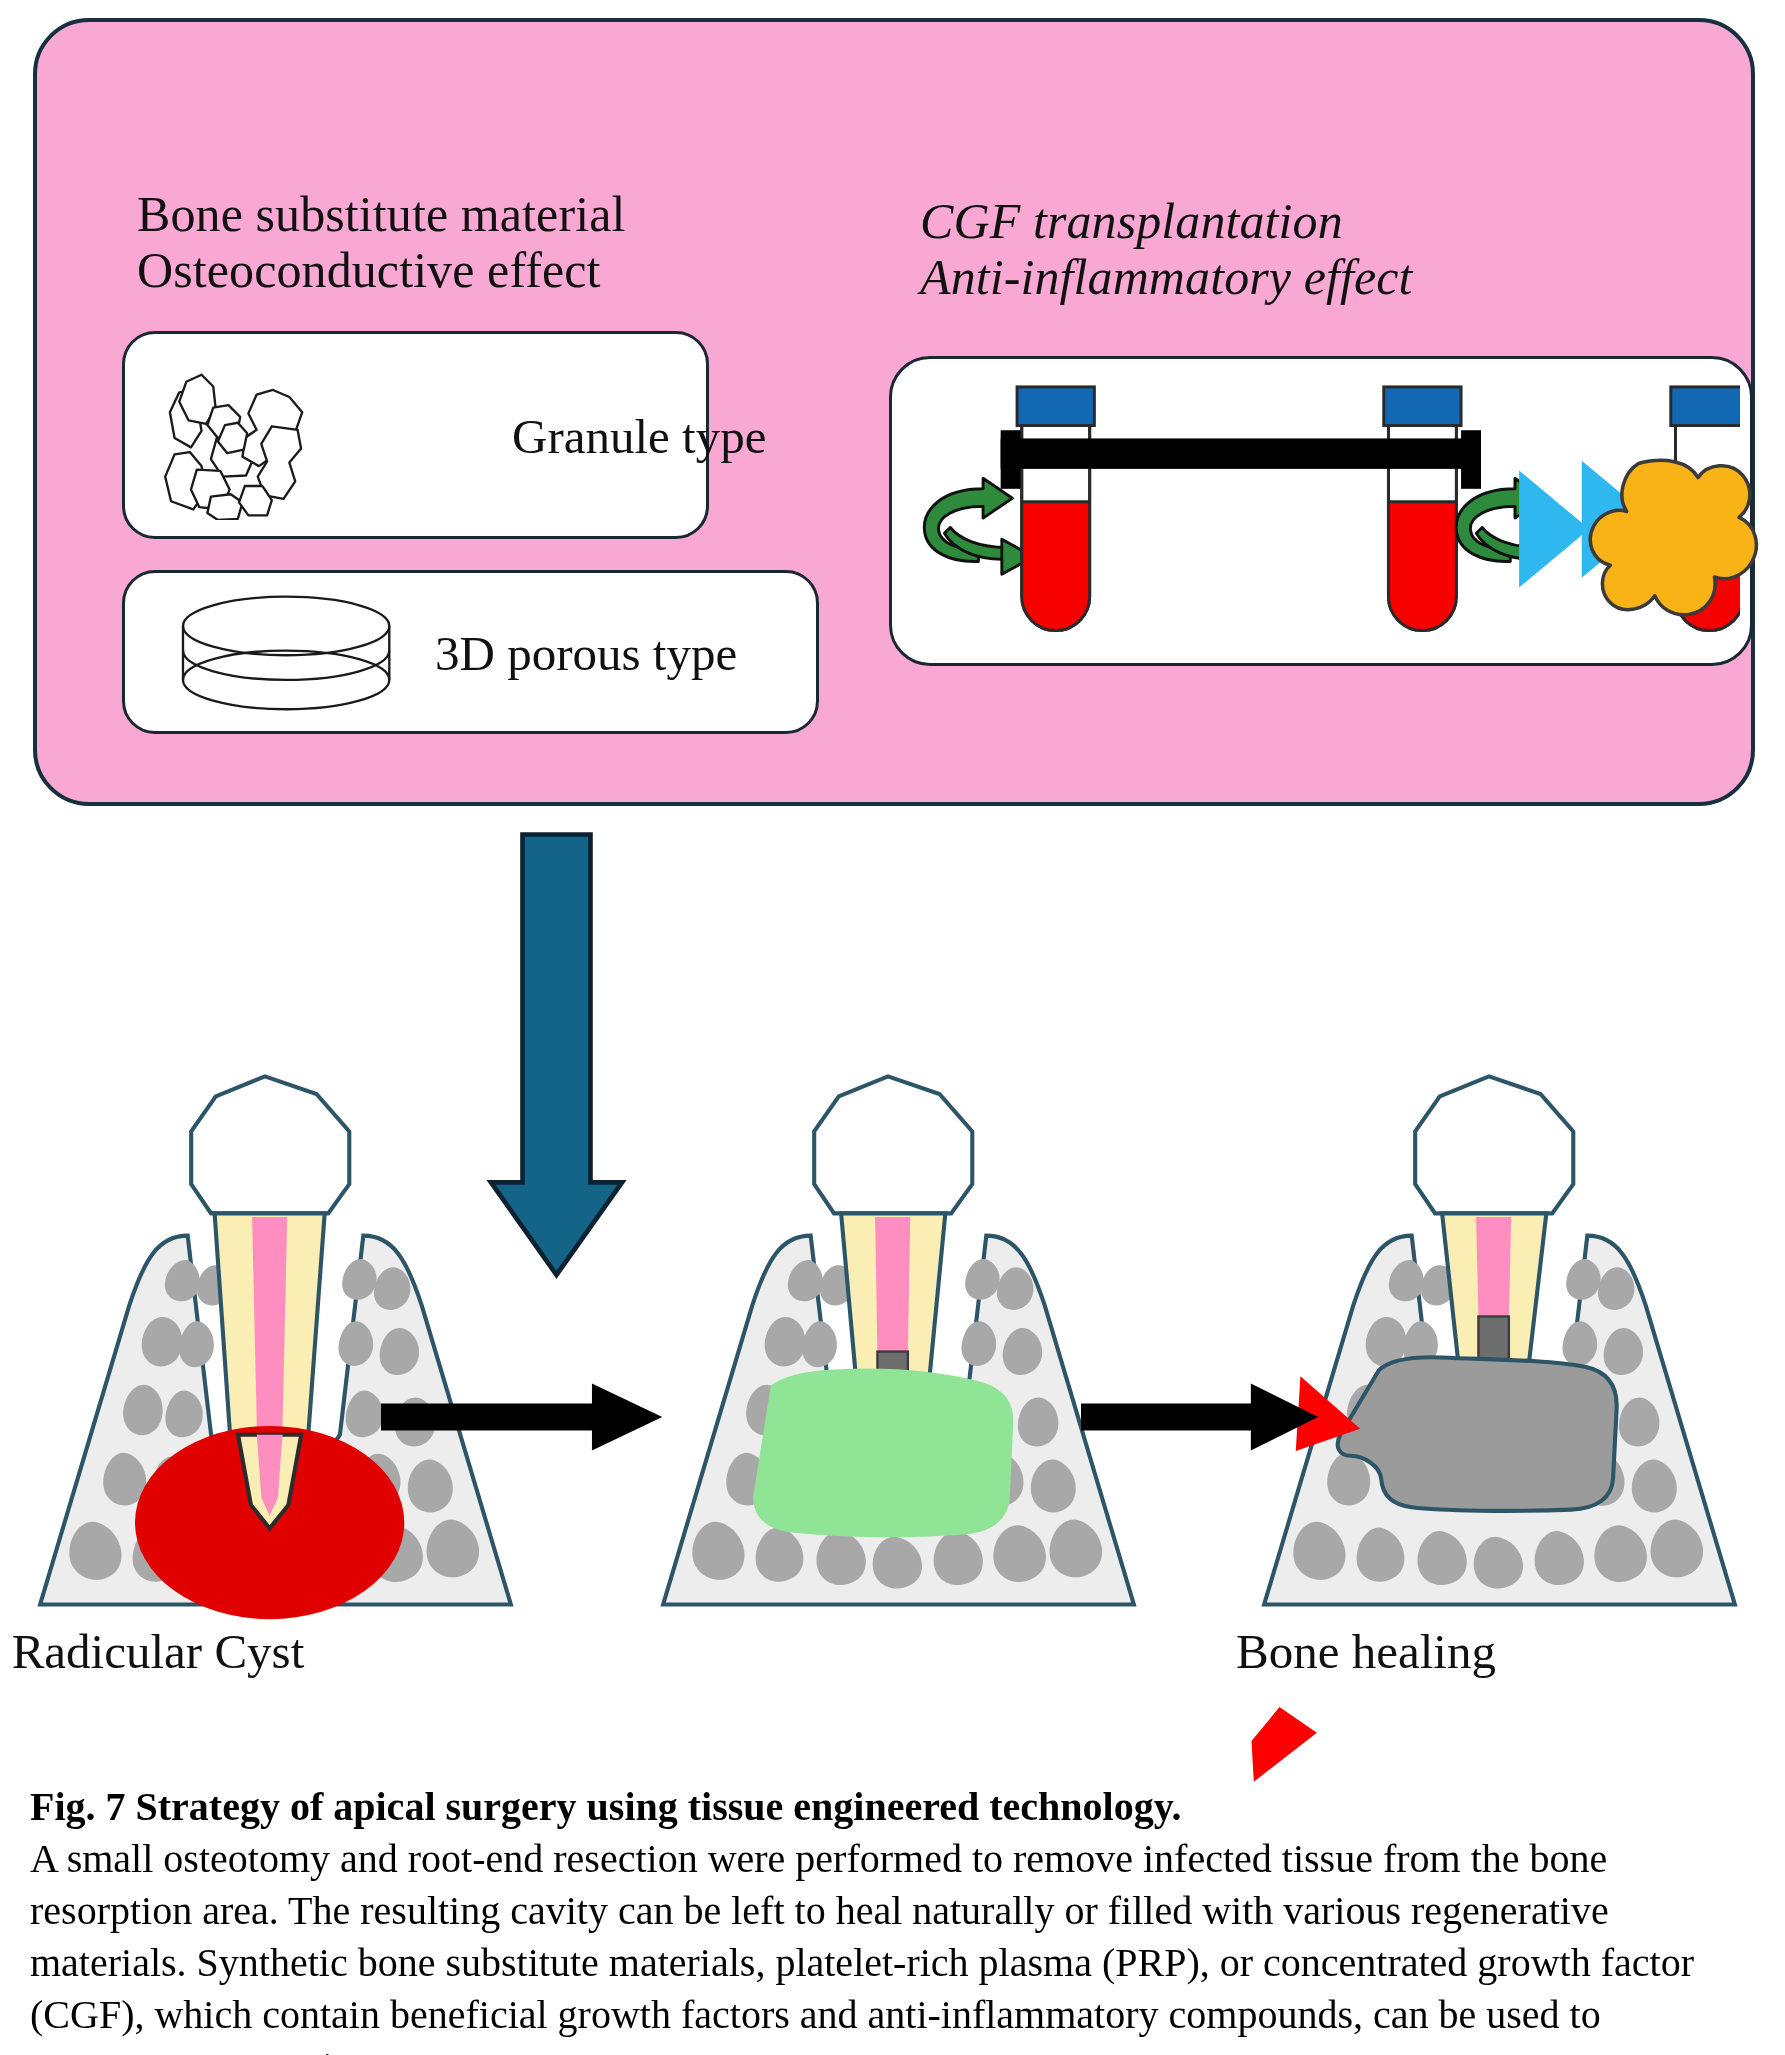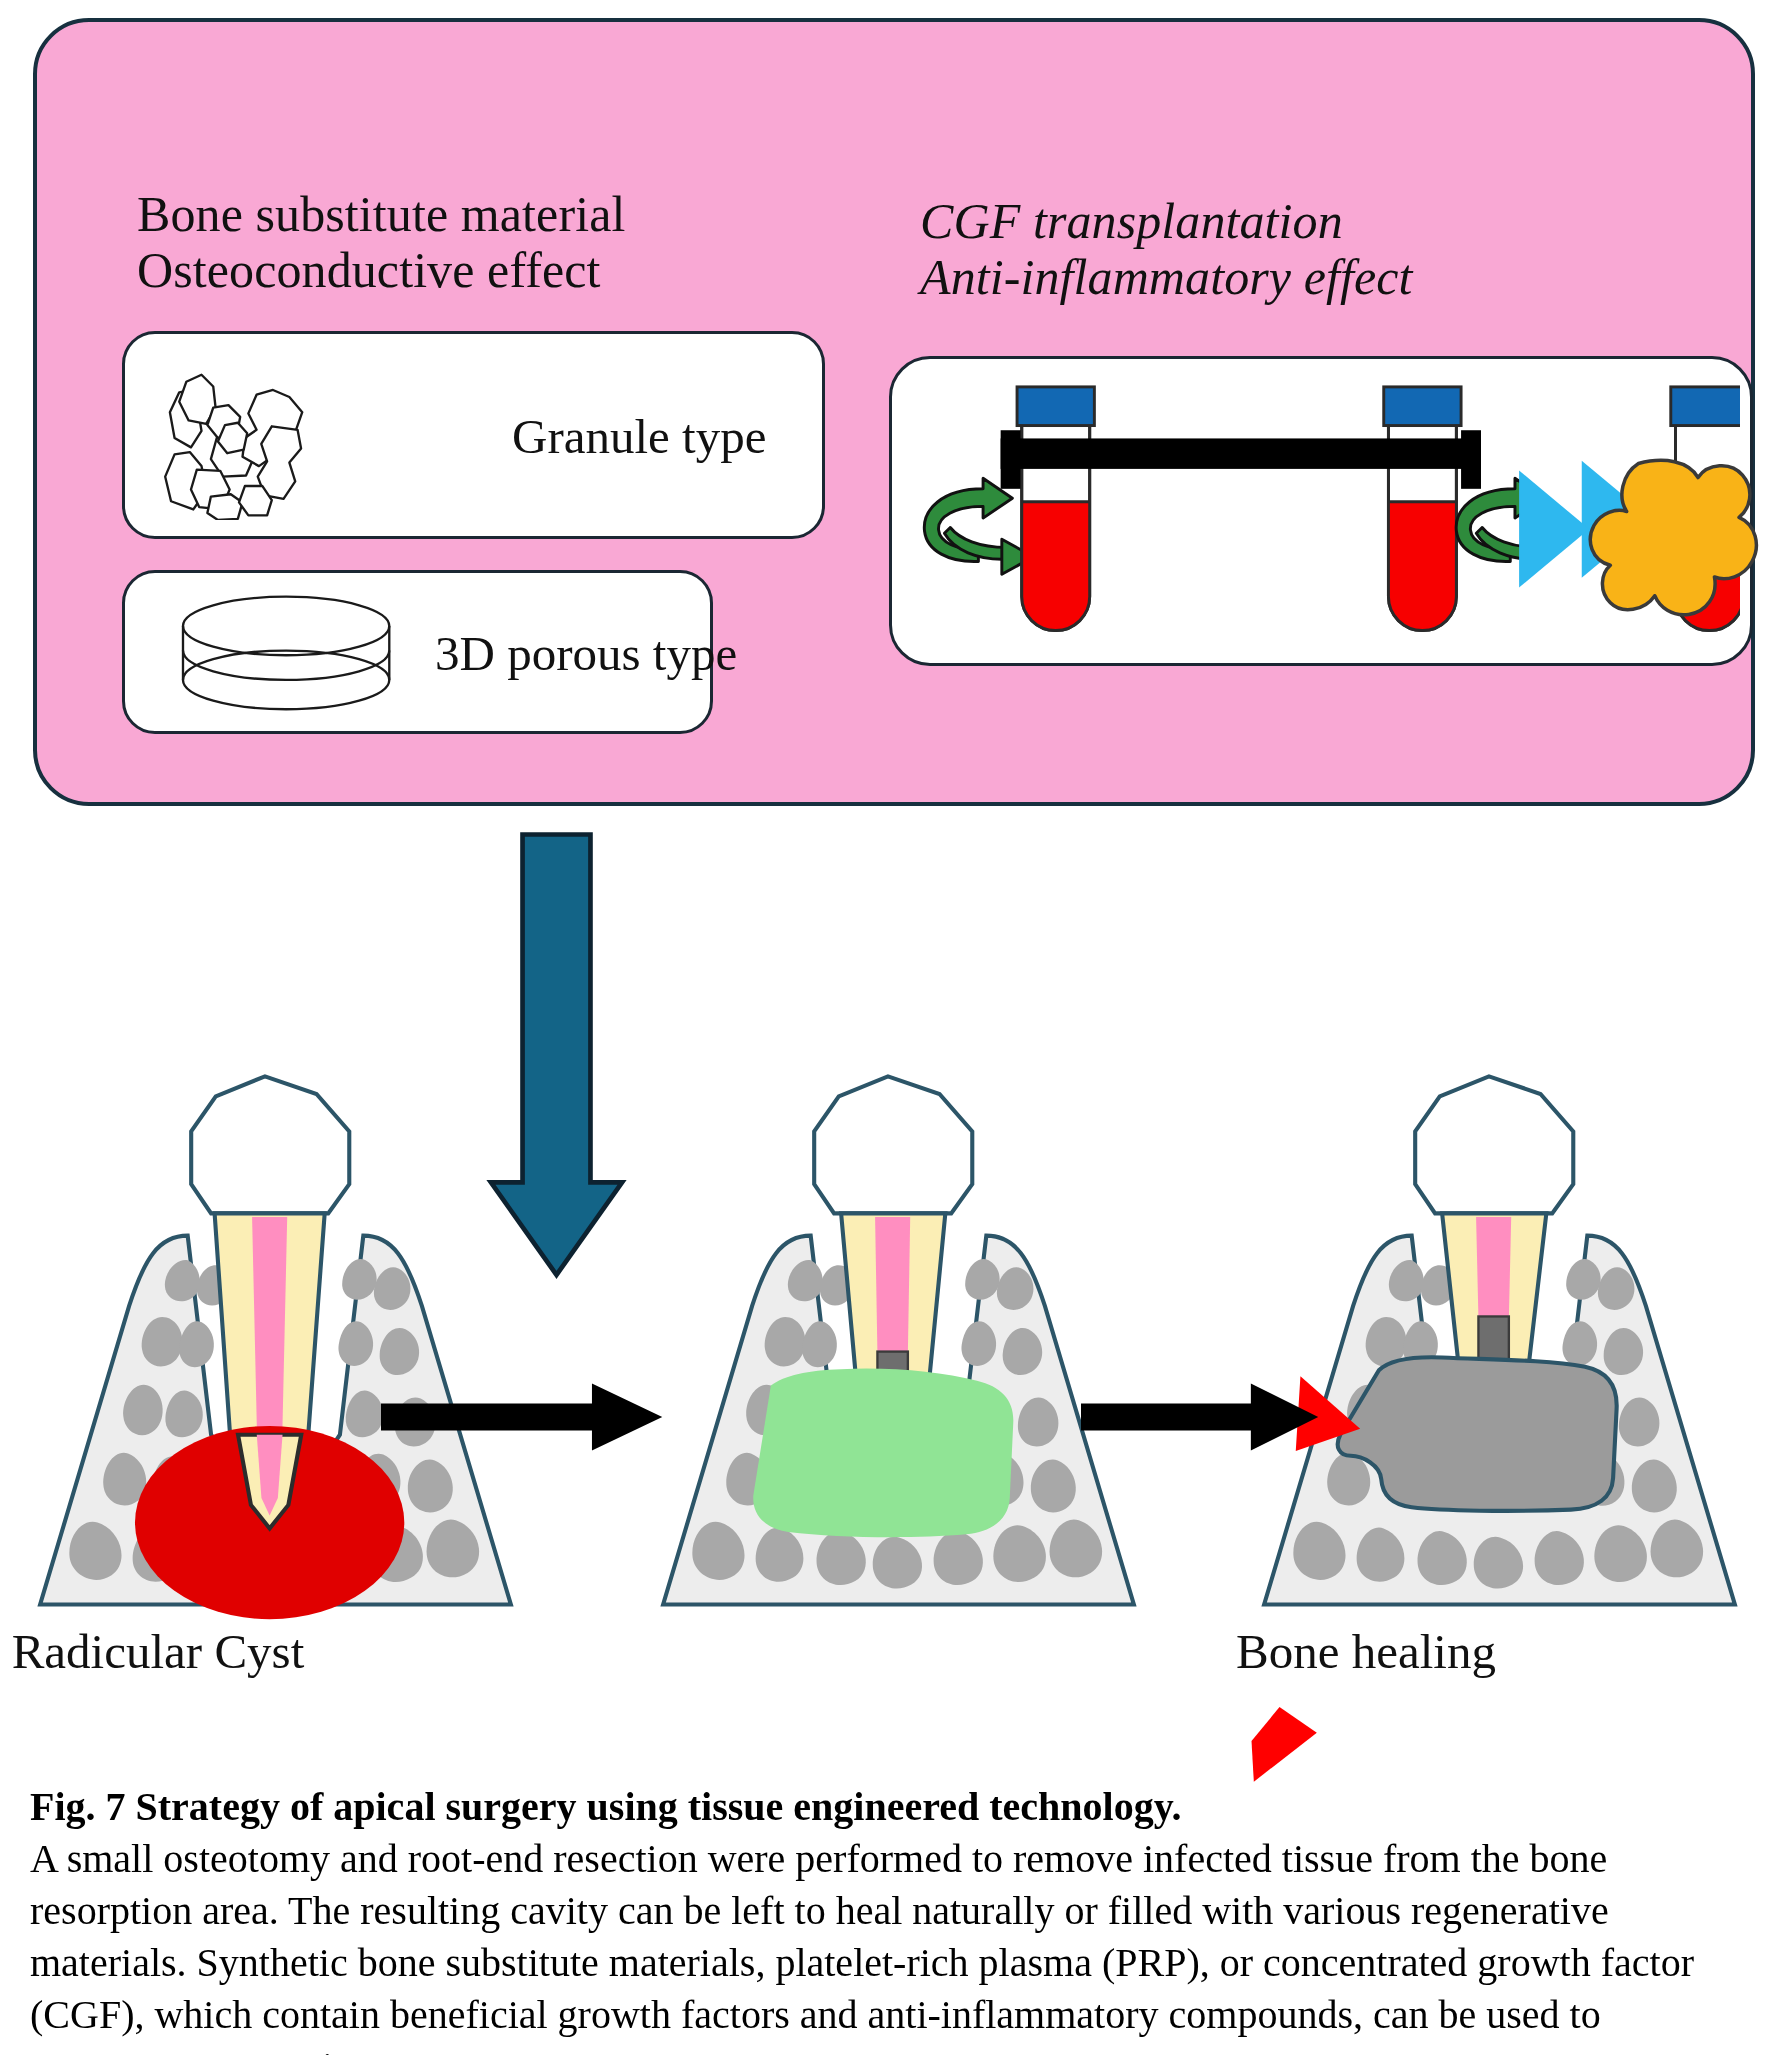--- a/index.html
+++ b/index.html
@@ -22,22 +22,22 @@
     letter-spacing:0.1px;white-space:pre-line;color:#111;
   }
   #bsm-heading{left:100px;top:164px;}
   #cgf-heading{left:883px;top:171px;font-style:italic;}
 
   
   .subbox{
     position:absolute;border:3.5px solid #1b2733;border-radius:33px;
     box-sizing:border-box;background:#fff;
   }
-  #granule-box{left:85px;top:309px;width:703px;height:208px;}
-  #porous-box{left:85px;top:548px;width:591px;height:164px;padding-left:36px;}
+  #granule-box{left:85px;top:309px;width:587px;height:208px;}
+  #porous-box{left:85px;top:548px;width:697px;height:164px;padding-left:36px;}
   #cgf-box{left:852px;top:334px;width:864px;height:310px;border-radius:41px;}
 
   .subbox-label{
     position:absolute;font-size:49px;color:#111;white-space:nowrap;
   }
   #granule-label{left:387px;top:74px;}
   #porous-label{left:310px;top:52px;}
 
   .icon-slot{position:absolute;}
   #granule-icon{left:32px;top:22px;width:328px;height:164px;}

